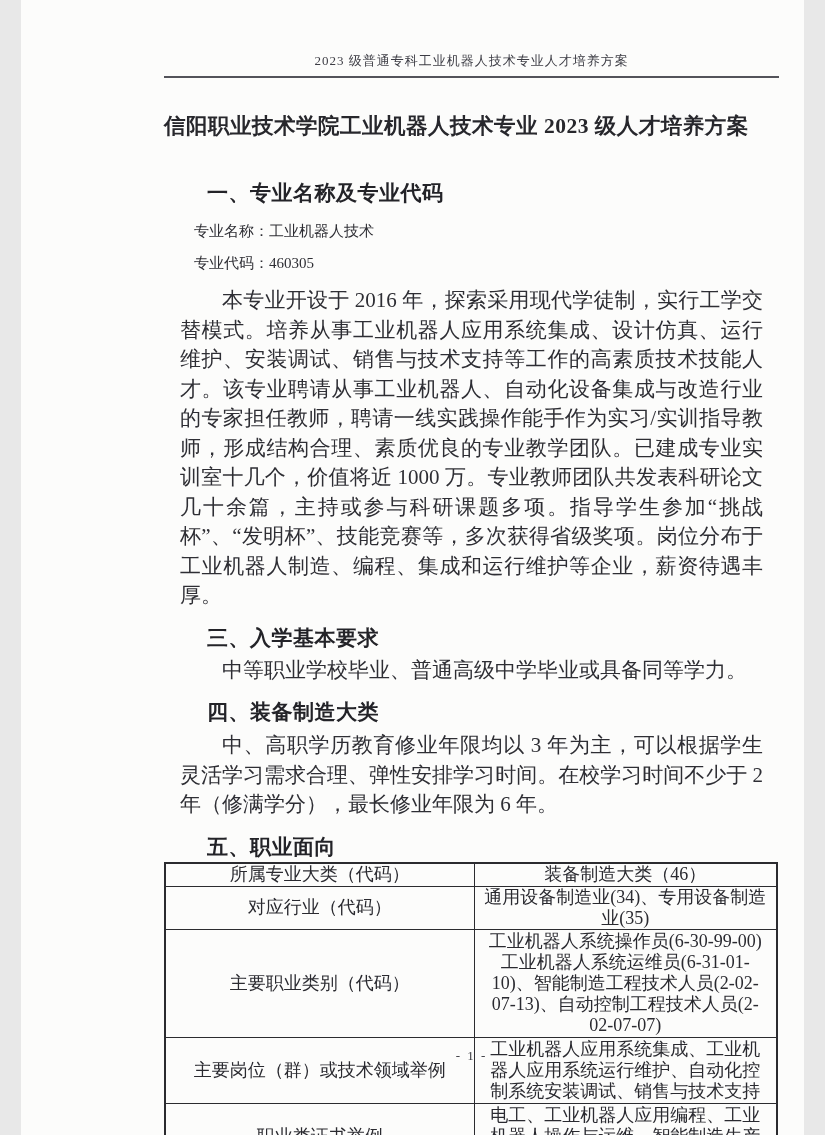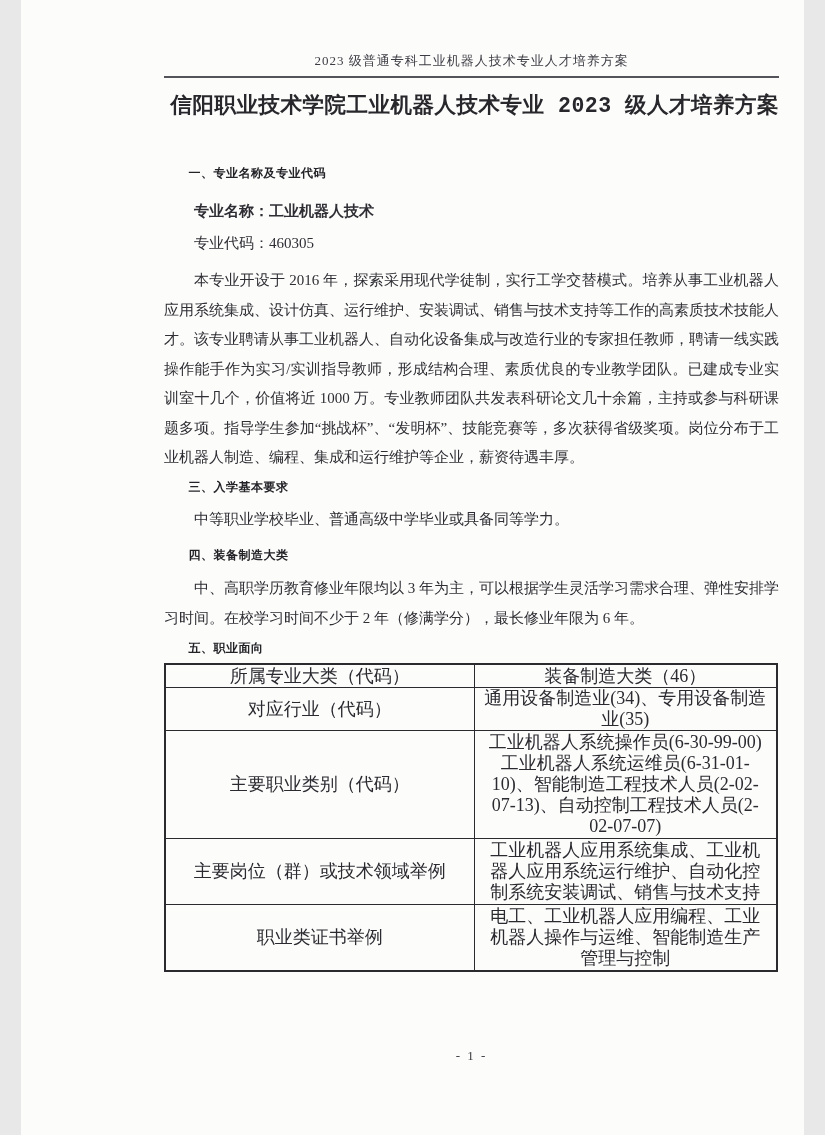--- a/index.html
+++ b/index.html
@@ -30,54 +30,54 @@
     line-height: 16px;
     color: #3c3c44;
     letter-spacing: 1px;
   }
   .header-rule {
     margin-top: 7px;
     border-bottom: 2px solid #53535a;
     height: 0;
   }
   .doc-title {
-    margin-top: 12px;
-    font-family: Liberation Mono, monospace;
+    margin-top: 32px;
+    font-family: Liberation Serif, serif;
     font-weight: bold;
     font-size: 21.5px;
     line-height: 32px;
-    text-align: right;
+    text-align: left;
     color: #27272c;
     letter-spacing: 0.5px;
   }
   .sec-h {
     font-family: "Liberation Sans", "DejaVu Sans", sans-serif;
     font-weight: bold;
-    font-size: 12px;
+    font-size: 21px;
     line-height: 22px;
     color: #232328;
     text-indent: 2.05em;
     letter-spacing: 0.5px;
   }
   .para {
-    font-size: 15px;
+    font-size: 21px;
     line-height: 29.5px;
     text-align: justify;
     text-indent: 2em;
     color: #2e2e34;
-    margin: 0;
+    margin: 16px;
   }
   .kv-line {
     font-size: 15px;
     line-height: 32px;
     text-indent: 2em;
     color: #2e2e34;
   }
   .m-h1 { margin-top: 40px; }
-  .m-kv1 { margin-top: 11px; font-weight: bold; }
+  .m-kv1 { margin-top: 11px; }
   .m-h2 { margin-top: 0px; }
   .m-p2 { margin-top: 7px; }
   .m-h3 { margin-top: 3px; }
   .m-p3 { margin-top: 7px; }
   .m-h4 { margin-top: 10px; }
   .m-p4 { margin-top: 8px; }
   .m-h5 { margin-top: 4px; }
   .career-table {
     margin-top: 4px;
     width: 614px;

